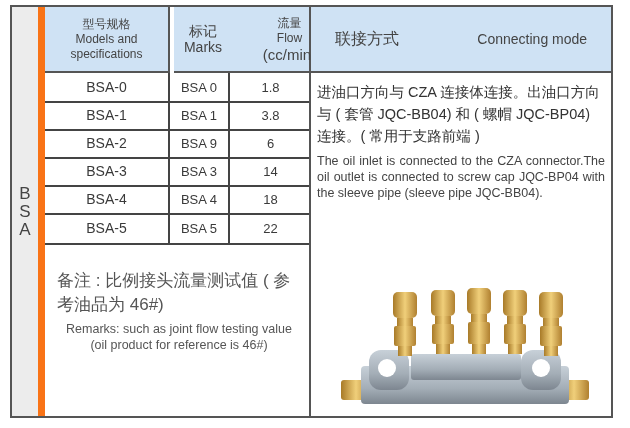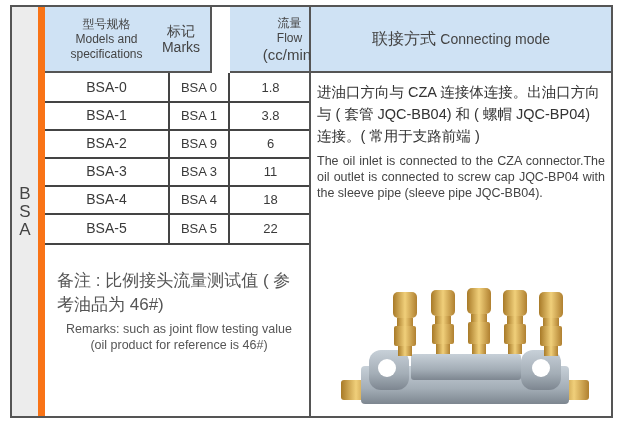--- a/index.html
+++ b/index.html
@@ -7,21 +7,21 @@
          font-family:"Liberation Sans","DejaVu Sans",sans-serif; color:#3a3a3a; }
   .tbl { position:absolute; left:10px; top:5px; width:603px; height:413px;
          border:2px solid #555; box-sizing:border-box; }
   .cell { position:absolute; box-sizing:border-box; }
   .side { left:0; top:0; width:33px; height:409px; background:#ececec;
           border-right:7px solid #f97316; display:flex; align-items:center; justify-content:center; }
   .side-text { font-size:17px; line-height:18px; text-align:center; color:#444; width:14px; word-break:break-all; }
   .hdr { background:#cfe2f4; border-bottom:2px solid #555; height:66px; top:0;
          display:flex; flex-direction:column; align-items:center; justify-content:center; text-align:center; color:#444; }
   .h-models { left:33px; width:125px; border-right:2px solid #555; }
-  .h-marks { left:140px; width:60px; border-right:2px solid #555; }
+  .h-marks { left:162px; width:60px; border-right:2px solid #555; }
   .h-flow { left:218px; width:81px; border-right:2px solid #555;padding-left:40px; }
   .h-conn { left:299px; width:300px; }
   .zh { font-size:12px; line-height:15px; }
   .en { font-size:12px; line-height:15px; }
   .en-lg { font-size:15px; line-height:17px; }
   .conn-title { font-size:16px; }
   .conn-title .en { font-size:14px; }
   .row { position:absolute; left:33px; width:266px; height:28px; border-bottom:2px solid #444; display:flex; }
   .row .c { height:100%; display:flex; align-items:center; justify-content:center; font-size:14px; box-sizing:border-box; }
   .row .c1 { width:125px; border-right:2px solid #444; }
@@ -50,21 +50,21 @@
   </div>
   <div class="cell hdr h-marks">
     <div class="zh" style="font-size:14px;line-height:17px">标记</div>
     <div class="en" style="font-size:14px">Marks</div>
   </div>
   <div class="cell hdr h-flow">
     <div class="zh">流量</div>
     <div class="en">Flow</div>
     <div class="en-lg">(cc/min)</div>
   </div>
-  <div class="cell hdr h-conn conn-title" style="flex-direction:row;">
+  <div class="cell hdr h-conn conn-title" style="flex-direction:row;gap:37px;">
     <span>联接方式</span>&nbsp;<span class="en">Connecting mode</span>
   </div>
 
   <div class="row" style="top:66px">
     <div class="c c1">BSA-0</div>
     <div class="c c2">BSA 0</div>
     <div class="c c3">1.8</div>
   </div>
   <div class="row" style="top:94px">
     <div class="c c1">BSA-1</div>
@@ -72,21 +72,21 @@
     <div class="c c3">3.8</div>
   </div>
   <div class="row" style="top:122px">
     <div class="c c1">BSA-2</div>
     <div class="c c2">BSA 9</div>
     <div class="c c3">6</div>
   </div>
   <div class="row" style="top:150px">
     <div class="c c1">BSA-3</div>
     <div class="c c2">BSA 3</div>
-    <div class="c c3">11</div>
+    <div class="c c3">14</div>
   </div>
   <div class="row" style="top:178px">
     <div class="c c1">BSA-4</div>
     <div class="c c2">BSA 4</div>
     <div class="c c3">18</div>
   </div>
   <div class="row" style="top:206px;height:30px">
     <div class="c c1">BSA-5</div>
     <div class="c c2">BSA 5</div>
     <div class="c c3">22</div>

